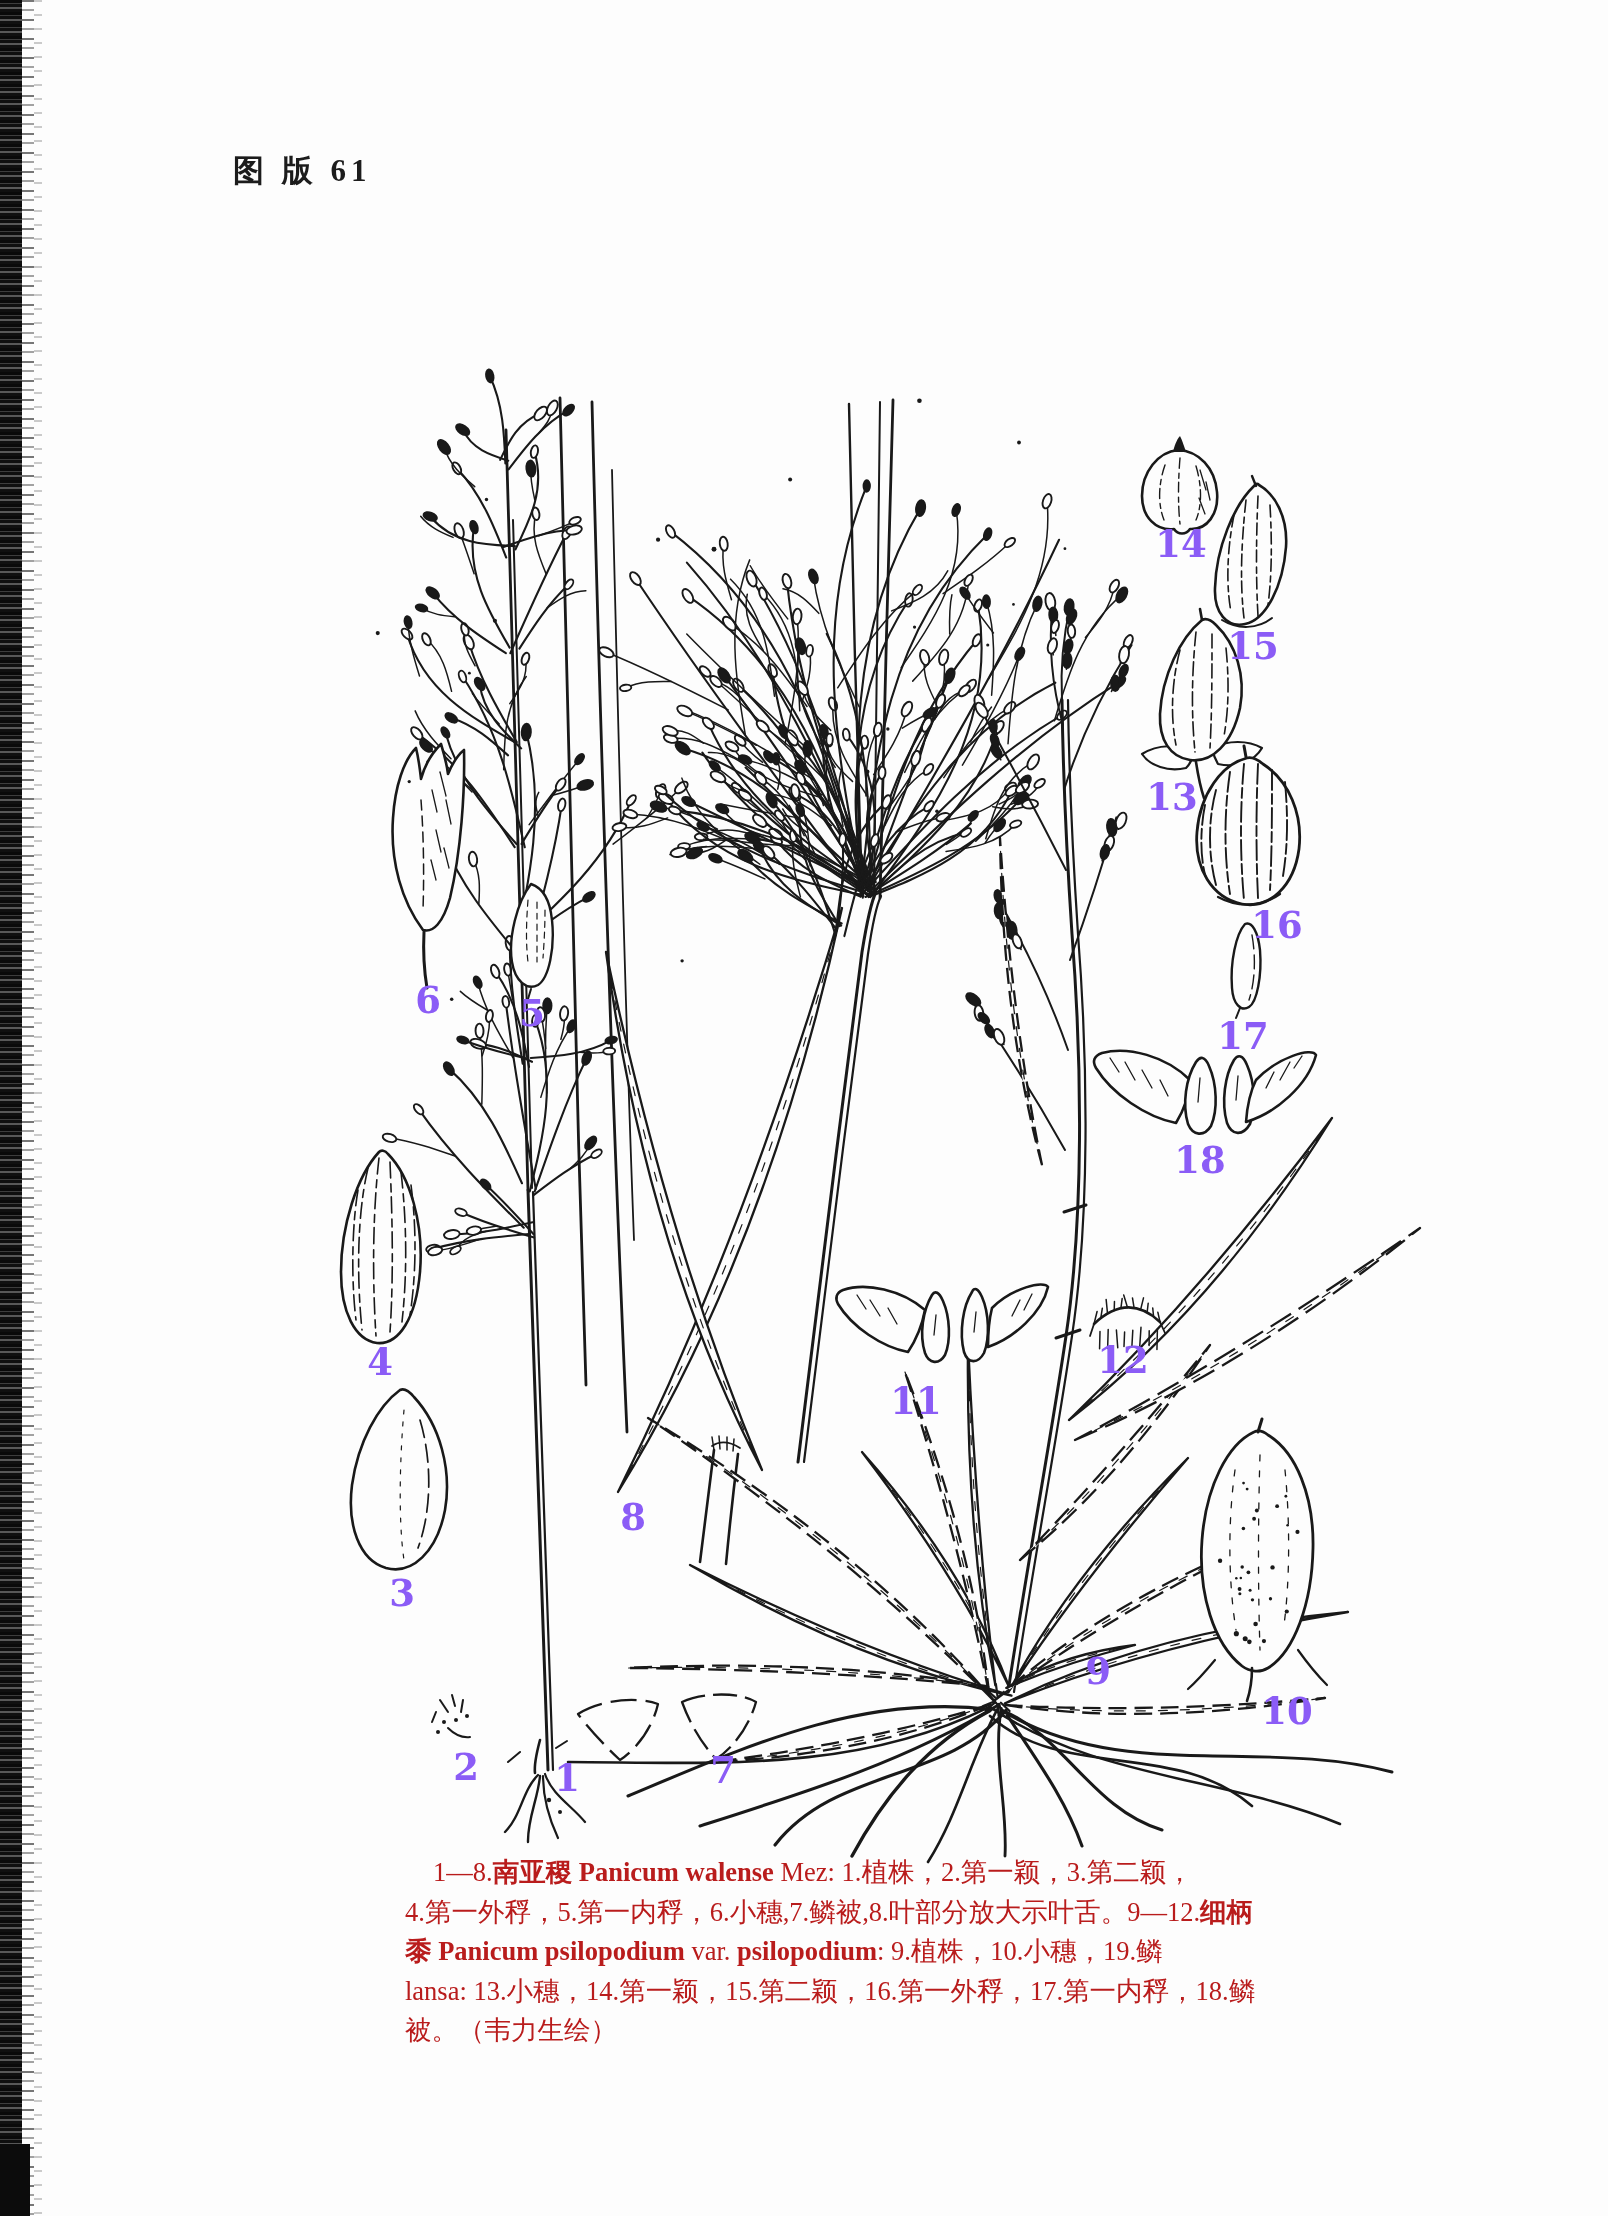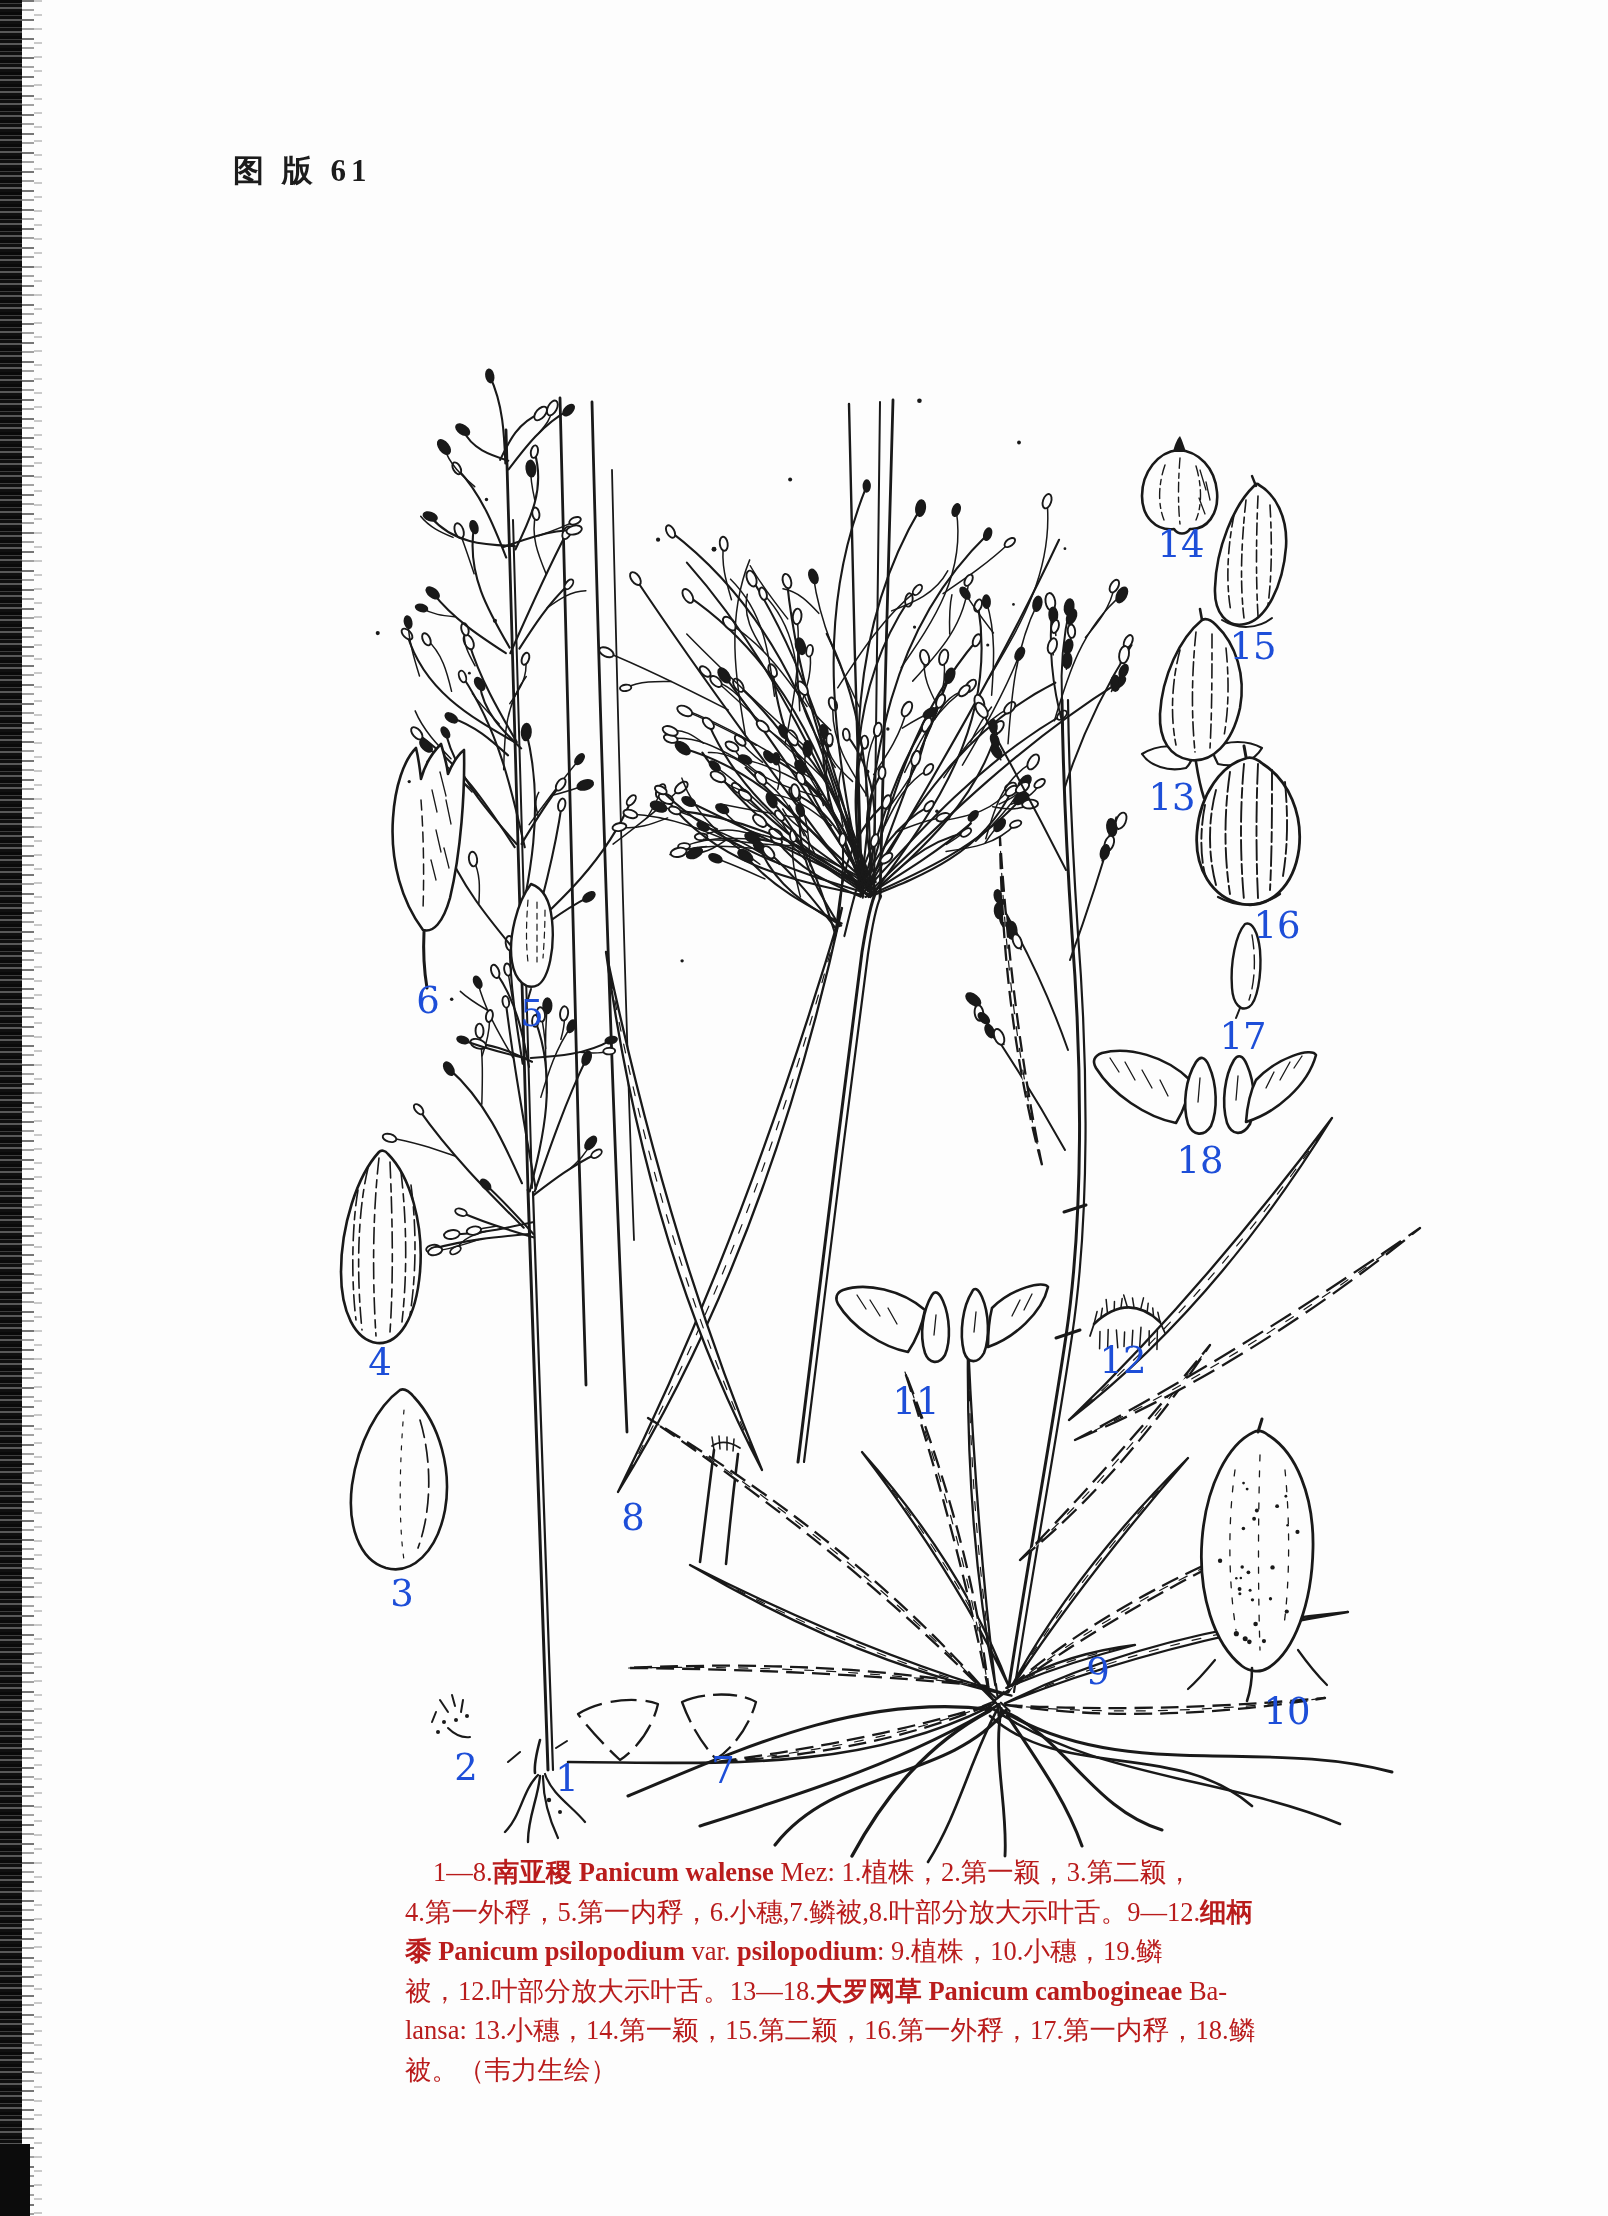--- a/index.html
+++ b/index.html
@@ -10,21 +10,21 @@
     background:repeating-linear-gradient(to bottom,#0a0a0a 0 3px,#3d3d3d 3px 4px,#0f0f0f 4px 7px,#585858 7px 9px,#101010 9px 12px);}
   .binding2{position:absolute;left:22px;top:0;width:12px;height:100%;opacity:.65;
     background:repeating-linear-gradient(to bottom,rgba(10,10,10,.85) 0 2px,transparent 2px 9px,rgba(20,20,20,.6) 9px 11px,transparent 11px 19px);}
   .binding3{position:absolute;left:34px;top:0;width:8px;height:100%;opacity:.25;
     background:repeating-linear-gradient(to bottom,rgba(0,0,0,.8) 0 2px,transparent 2px 14px);}
   .corner-blob{position:absolute;left:0;bottom:0;width:30px;height:72px;background:#0c0c0c;}
   .plate-label{position:absolute;left:233px;top:150px;font-size:31px;font-weight:700;
     letter-spacing:5px;color:#1c1c1c;white-space:nowrap;}
   #art{position:absolute;left:0;top:0;}
   .fig-num{position:absolute;transform:translate(-50%,-50%);
-    font-family:"DejaVu Serif","Liberation Serif",serif;font-weight:400;font-size:37px;color:#1d4ed8;}
+    font-family:"DejaVu Serif","Liberation Serif",serif;font-weight:700;font-size:37px;color:#8b5cf6;}
   .caption{position:absolute;left:405px;top:1853px;width:880px;font-size:26.5px;line-height:39.5px;color:#b91c1c;}
   .caption .ln{white-space:nowrap;}
   .caption b{font-weight:700;}
 </style>
 </head>
 <body>
 
 <div class="page">
   <div class="binding"></div>
   <div class="binding2"></div>
@@ -814,17 +814,16 @@
       <div class="fig-num" style="left: 1253px; top: 646px;">15</div>
       <div class="fig-num" style="left: 1277px; top: 925px; text-align: right;">16</div>
       <div class="fig-num" style="left: 1243px; top: 1036px;">17</div>
       <div class="fig-num" style="left: 1200px; top: 1160px;">18</div>
     </div>
 
   <div id="caption" class="caption">
       <div class="ln" style="padding-left: 28px;"><span>1—8.</span><b>南亚稷</b><span> </span><b>Panicum walense</b><span> Mez: 1.植株，2.第一颖，3.第二颖，</span></div>
       <div class="ln" style="padding-left: 0px;"><span>4.第一外稃，5.第一内稃，6.小穗,7.鳞被,8.叶部分放大示叶舌。9—12.</span><b>细柄</b></div>
       <div class="ln" style="padding-left: 0px;"><b>黍</b><span> </span><b>Panicum psilopodium</b><span> var. </span><b>psilopodium</b><span>: 9.植株，10.小穗，19.鳞</span></div>
-      <div class="ln" style="padding-left: 0px;"><span>被，12.叶部分放大示叶舌。13—18.</span><b>大罗网草</b><span> </span><b>Panicum cambogineae</b><span> Ba-</span></div>
       <div class="ln" style="padding-left: 0px;"><span>lansa: 13.小穗，14.第一颖，15.第二颖，16.第一外稃，17.第一内稃，18.鳞</span></div>
       <div class="ln" style="padding-left: 0px;"><span>被。（韦力生绘）</span></div>
     </div>
 </div>
 
 </body></html>

